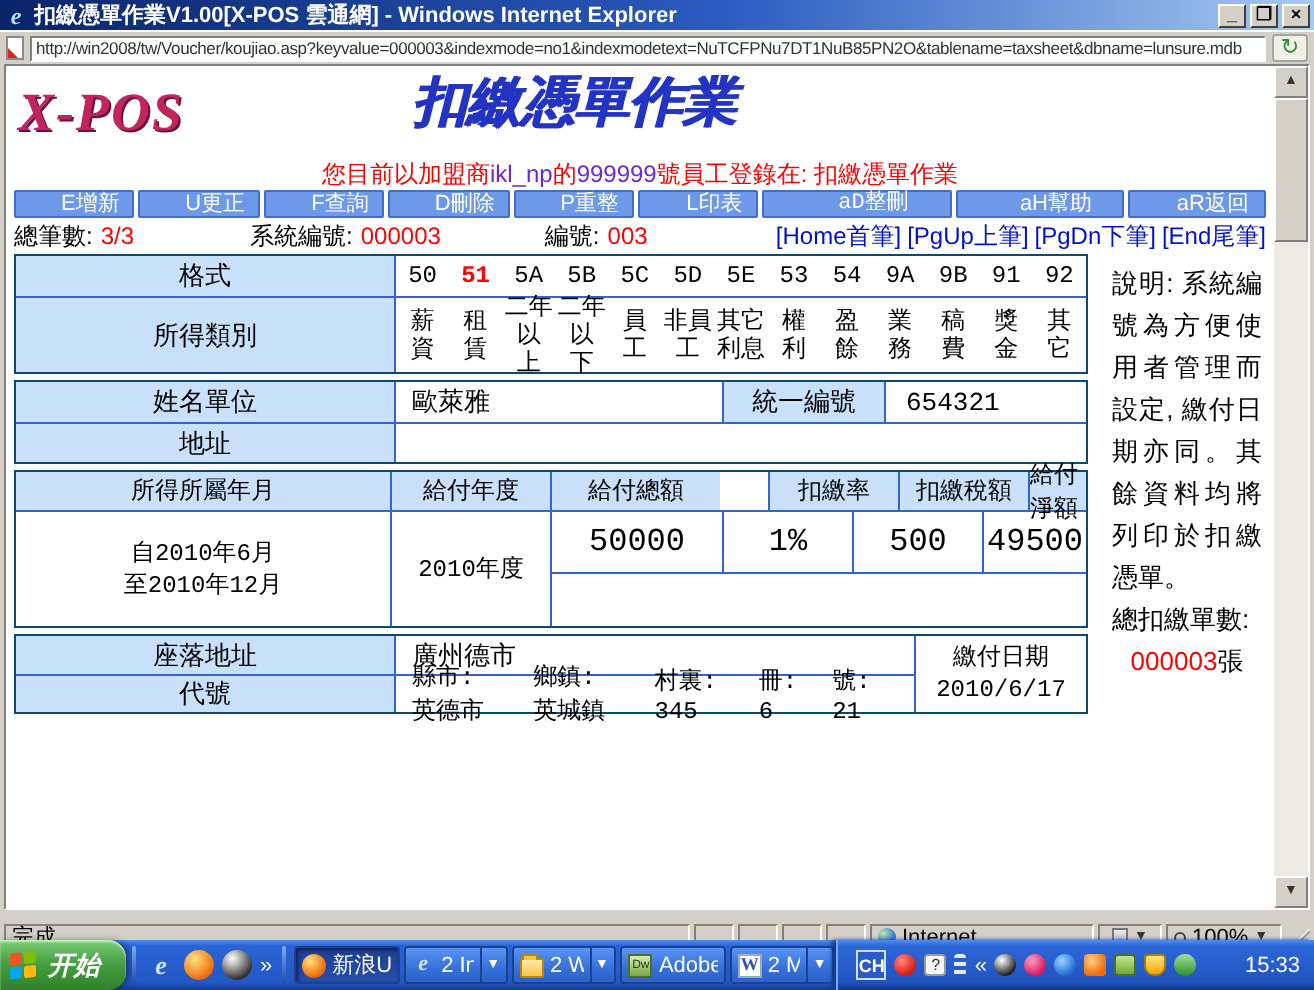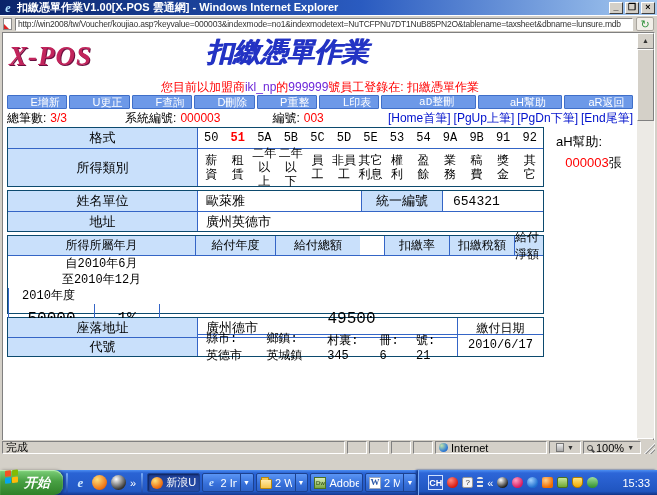--- a/index.html
+++ b/index.html
@@ -60,52 +60,52 @@
 .cat-cell { flex:1; display:flex; align-items:center; justify-content:center; text-align:center; font-size:12px; line-height:14px; white-space:pre-line; }
 .h20 { height:20px; } .h38 { height:38px; } .h19 { height:19px; }
 .vcell { flex:1; display:flex; align-items:center; padding-left:8px; font-size:13px; }
 .uid-label { width:82px; flex:none; background:#c9e0fb; border:0 solid #3465c6; border-width:0 1px; display:flex; align-items:center; justify-content:center; font-size:13px; }
 .uid-val { width:100px; flex:none; display:flex; align-items:center; padding-left:10px; font-size:13px; }
 
 .hdr { height:19px; }
 .hcell { background:#c9e0fb; display:flex; align-items:center; justify-content:center; font-size:12px; }
 .c1 { width:187px; flex:none; } .c2 { width:80px; flex:none; } .c3 { width:85px; flex:none; }
 .c4 { width:65px; flex:none;margin-left:24px; } .c5 { width:65px; flex:none; } .c6 { flex:1; }
-.pay-data { height:58px;flex-direction:column; }
+.pay-data { height:58px; }
 .pcell { display:flex; align-items:center; justify-content:center; text-align:center; font-size:12px; line-height:16px; white-space:pre-line; }
 .valblock { flex:1; display:flex; flex-direction:column; }
 .vrow { display:flex; height:30px; }
 .vc { display:flex; align-items:center; justify-content:center; font-size:16px; }
 .vc3 { width:85px; flex:none; } .vc4 { width:65px; flex:none; } .vc5 { width:65px; flex:none; } .vc6 { flex:1; }
 .vempty { flex:1; border-top:1px solid #3465c6; }
 
 .b4 { display:flex; }
 .b4-left { flex:1; }
 .b4-right { width:86px; flex:none; border-left:1px solid #3465c6; display:flex; flex-direction:column; align-items:center; justify-content:center; font-size:12px; line-height:16px; }
 .code-parts span { margin-right:17px; font-size:12px; }
 
 .side-note { flex:1; padding:4px 2px 0 12px; font-size:13px; line-height:21px; text-align:justify; color:#000; }
 .note-count { text-align:center; }
 .red { color:#f00; }
 
 
-.statusbar { position:absolute; left:0; right:0; bottom:40px; height:15px; background:#d4d0c8; display:flex; gap:2px; padding:1px 2px; }
+.statusbar { position:absolute; left:0; right:0; bottom:19px; height:15px; background:#d4d0c8; display:flex; gap:2px; padding:1px 2px; }
 .pane { border:1px solid; border-color:#808080 #fff #fff #808080; font-size:11px; display:flex; align-items:center; gap:3px; padding:0 3px; color:#000; }
 .p-done { flex:1; } .p-sm { width:20px; flex:none; } .p-net { width:112px; flex:none; }
 .p-shield { width:32px; flex:none; justify-content:center; } .p-zoom { width:58px; flex:none; }
 .globe { width:9px; height:9px; border-radius:50%; background:radial-gradient(circle at 30% 30%,#bfe4a9,#2e7bd6 65%,#1b4e9b); flex:none; }
 .mini-ico { width:8px; height:9px; background:linear-gradient(#eee,#aaa); border:1px solid #777; flex:none; }
 .mag { width:6px; height:6px; border:1.5px solid #444; border-radius:50%; position:relative; flex:none; }
 .mag::after { content:''; position:absolute; width:4px; height:1.5px; background:#444; transform:rotate(45deg); right:-3px; bottom:-2px; }
 .caret { font-size:7px; color:#333; }
 .grip { width:12px; background:linear-gradient(135deg,transparent 55%,#fff 55%,#808080 65%,transparent 65%,transparent 75%,#fff 75%,#808080 85%,transparent 85%); }
 
 
 .taskbar { position:absolute; left:0; right:0; bottom:0; height:25px; background:linear-gradient(#4c8ef2,#2a63d4 12%,#2359c5 85%,#15388f); display:flex; align-items:center; }
-.start { height:25px; flex:none; padding:0 13px 0 5px; background:linear-gradient(#7ed07a,#48a043 45%,#2f8129); border-radius:0 9px 9px 0; color:#fff; font:italic bold 13px/25px "Liberation Sans",sans-serif; display:flex; gap:4px; box-shadow:inset 0 1px 1px #bef0b6, 2px 0 3px rgba(0,0,0,.35); cursor:pointer; }
+.start { height:25px; flex:none; padding:0 13px 0 5px; background:linear-gradient(#7ed07a,#48a043 45%,#2f8129); border-radius:0 9px 9px 0; color:#fff; font:italic bold 13px/25px "Liberation Sans",sans-serif; display:flex; align-items:center; gap:4px; box-shadow:inset 0 1px 1px #bef0b6, 2px 0 3px rgba(0,0,0,.35); cursor:pointer; }
 .winflag { width:15px; height:14px; display:grid; grid-template-columns:6px 6px; grid-template-rows:6px 6px; gap:1px; transform:skewY(-6deg); }
 .winflag i { border-radius:1px; }
 .winflag i:nth-child(1){background:#f35325;} .winflag i:nth-child(2){background:#81bc06;}
 .winflag i:nth-child(3){background:#05a6f0;} .winflag i:nth-child(4){background:#ffba08;}
 .tb-div { width:2px; height:20px; margin:0 3px; background:linear-gradient(#79acf8,#1c47a8); border-radius:1px; flex:none; }
 .qlaunch { display:flex; align-items:center; gap:4px; padding:0 2px; flex:none; }
 .ql { width:15px; height:15px; display:flex; align-items:center; justify-content:center; cursor:pointer; }
 .ql-ie::after { content:'e'; color:#cfe8ff; font:italic bold 13px/13px "Liberation Serif",serif; }
 .ql-uc { background:radial-gradient(circle at 35% 30%,#ffe07a,#f07818 65%,#b33c08); border-radius:50%; }
 .ql-qq { background:radial-gradient(circle at 35% 28%,#fff,#333 72%); border-radius:50%; }
@@ -256,41 +256,41 @@
 
           <div class="tbl">
             <div class="trow h20">
               <div class="lcell">姓名單位</div>
               <div class="vcell">歐萊雅</div>
               <div class="uid-label">統一編號</div>
               <div class="uid-val">654321</div>
             </div>
             <div class="trow h20 bt">
               <div class="lcell">地址</div>
-              <div class="vcell">廣州英德市</div>
             </div>
           </div>
 
           <div class="tbl">
             <div class="trow hdr">
               <div class="hcell c1">所得所屬年月</div>
               <div class="hcell c2 bl">給付年度</div>
               <div class="hcell c3 bl">給付總額</div>
               <div class="hcell c4 bl">扣繳率</div>
               <div class="hcell c5 bl">扣繳稅額</div>
               <div class="hcell c6 bl">給付淨額</div>
             </div>
             <div class="trow pay-data bt">
               <div class="pcell c1">自2010年6月
 至2010年12月</div>
               <div class="pcell c2 bl">2010年度</div>
               <div class="valblock bl">
                 <div class="vrow">
                   <div class="vc vc3">50000</div>
                   <div class="vc vc4 bl">1%</div>
+                  <div class="vc vc5 bl">500</div>
                   <div class="vc vc6 bl">49500</div>
                 </div>
                 <div class="vempty"></div>
               </div>
             </div>
           </div>
 
           <div class="tbl">
             <div class="b4">
               <div class="b4-left">
@@ -312,21 +312,22 @@
               <div class="b4-right">
                 <div>繳付日期</div>
                 <div>2010/6/17</div>
               </div>
             </div>
           </div>
 
         </div>
 
         <div class="side-note">
-          <div>aH幫助:</div>
+          <div>說明: 系統編號為方便使用者管理而設定, 繳付日期亦同。其餘資料均將列印於扣繳憑單。</div>
+          <div>總扣繳單數:</div>
           <div class="note-count"><span class="red">000003</span><span>張</span></div>
         </div>
       </div>
 
     </div>
 
     <div class="scrollbar">
       <div class="sb-btn">▲</div>
       <div class="sb-thumb"></div>
       <div class="sb-fill"></div>

